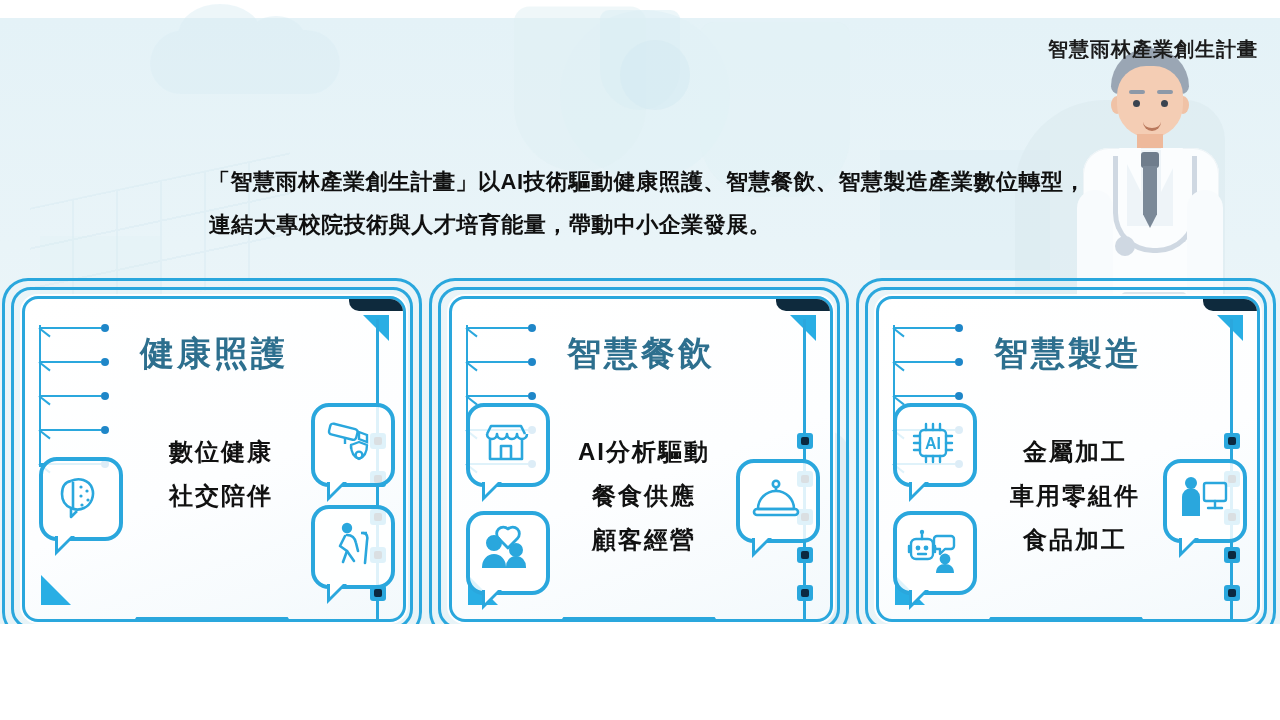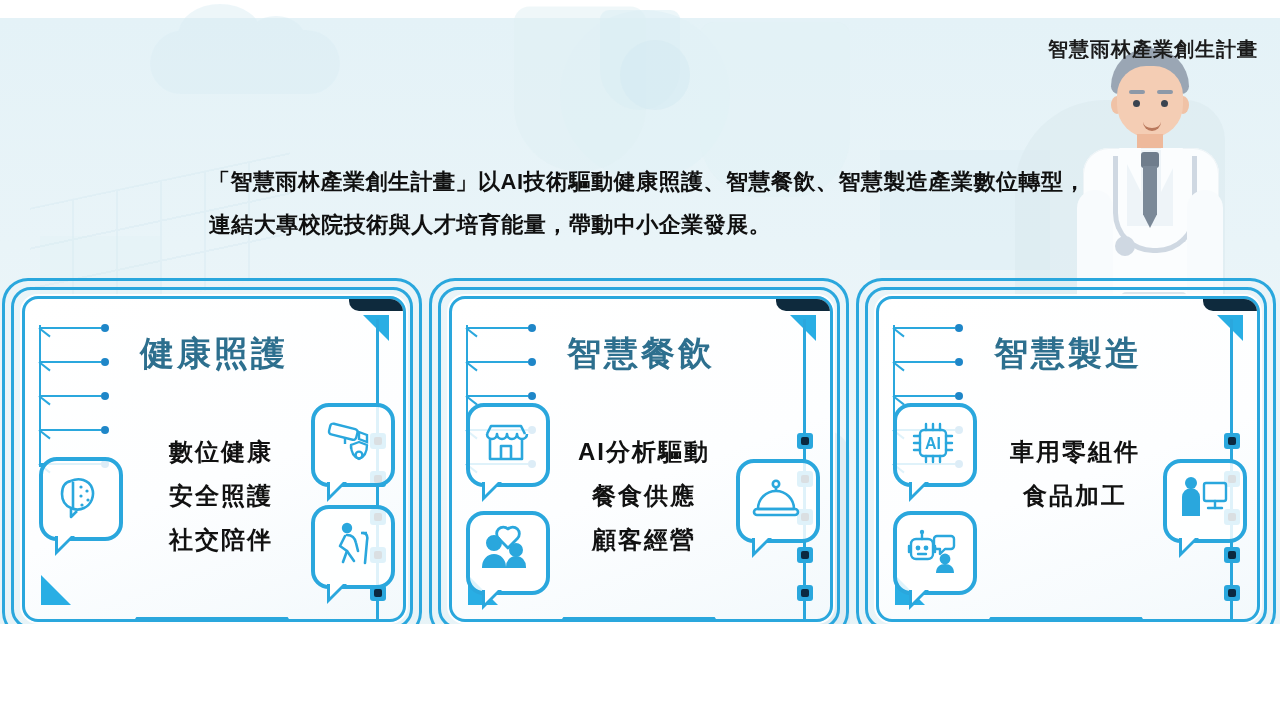--- a/index.html
+++ b/index.html
@@ -338,21 +338,20 @@
             </div>
           <div class="pin" style="top:152px;">
               <i></i>
             </div>
         </div>
 
         <div class="card-title">健康照護</div>
 
         <div class="card-list">
           <div>數位健康</div>
-          <div>安全照護</div>
           <div>社交陪伴</div>
         </div>
 
         <div class="icon-bubble ib-a">
           <svg width="56" height="56" viewBox="0 0 56 56" fill="none" stroke="#2aa7dd" stroke-width="2.6">
             <path d="M20 12c-6 1-9 6-9 13 0 7 4 12 9 14v9l6-6" stroke-linejoin="round"></path>
             <path d="M20 12c8-4 18-1 21 7 3 8-1 17-8 20-4 2-9 2-13 0" stroke-linejoin="round"></path>
             <path d="M22 13v27"></path>
             <circle cx="30" cy="18" r="1.6" fill="#2aa7dd" stroke="none"></circle>
             <circle cx="36" cy="22" r="1.6" fill="#2aa7dd" stroke="none"></circle>
@@ -521,20 +520,21 @@
               <i></i>
             </div>
           <div class="pin" style="top:152px;">
               <i></i>
             </div>
         </div>
 
         <div class="card-title">智慧製造</div>
 
         <div class="card-list">
+          <div>金屬加工</div>
           <div>車用零組件</div>
           <div>食品加工</div>
         </div>
 
         <div class="icon-bubble ib-a">
           <svg width="56" height="56" viewBox="0 0 56 56" fill="none" stroke="#2aa7dd" stroke-width="2.4">
             <rect x="15" y="15" width="26" height="26" rx="4"></rect>
             <text x="28" y="34" font-family="Liberation Sans, sans-serif" font-size="16" font-weight="700" fill="#2aa7dd" stroke="none" text-anchor="middle">AI</text>
             <path d="M21 15V9M28 15V9M35 15V9M21 41v6M28 41v6M35 41v6M15 21H9M15 28H9M15 35H9M41 21h6M41 28h6M41 35h6" stroke-linecap="round"></path>
           </svg>

